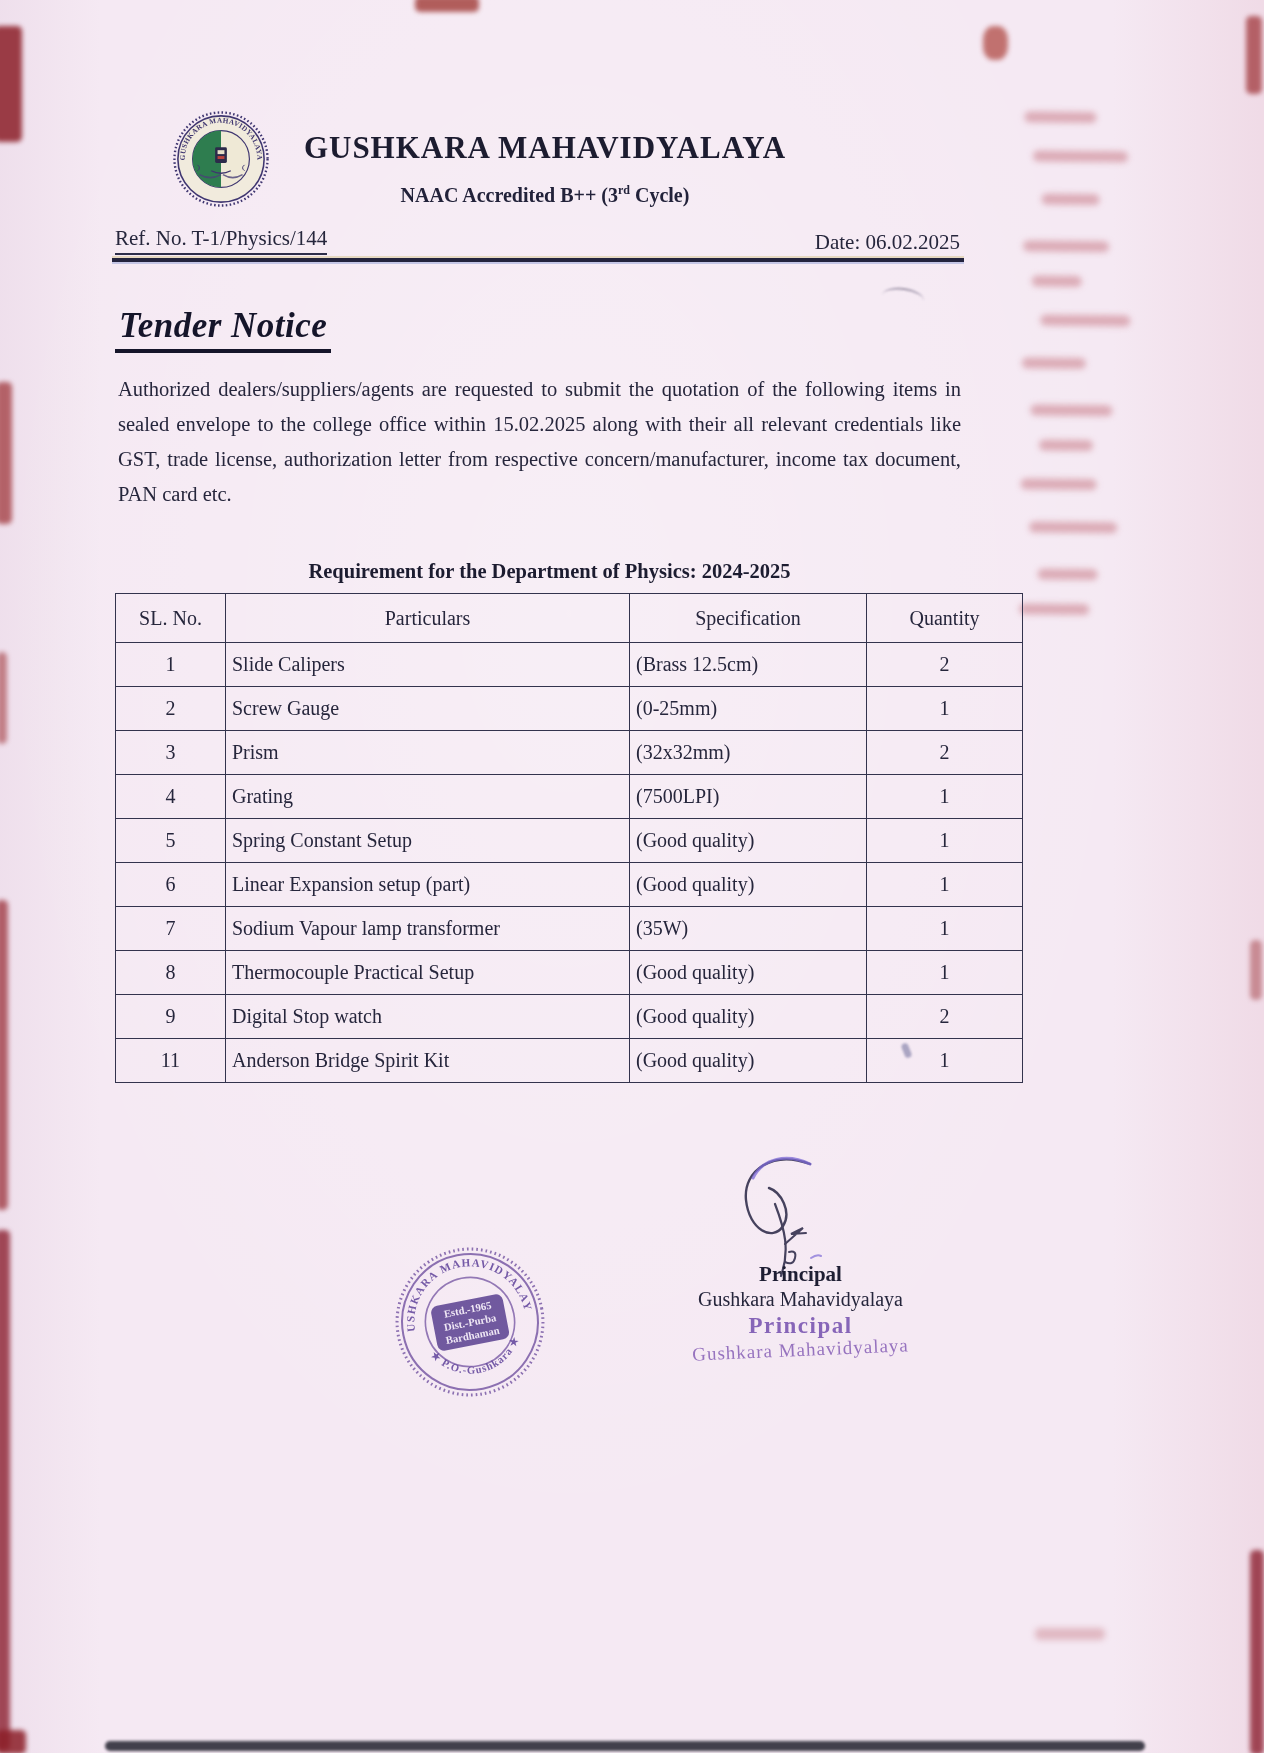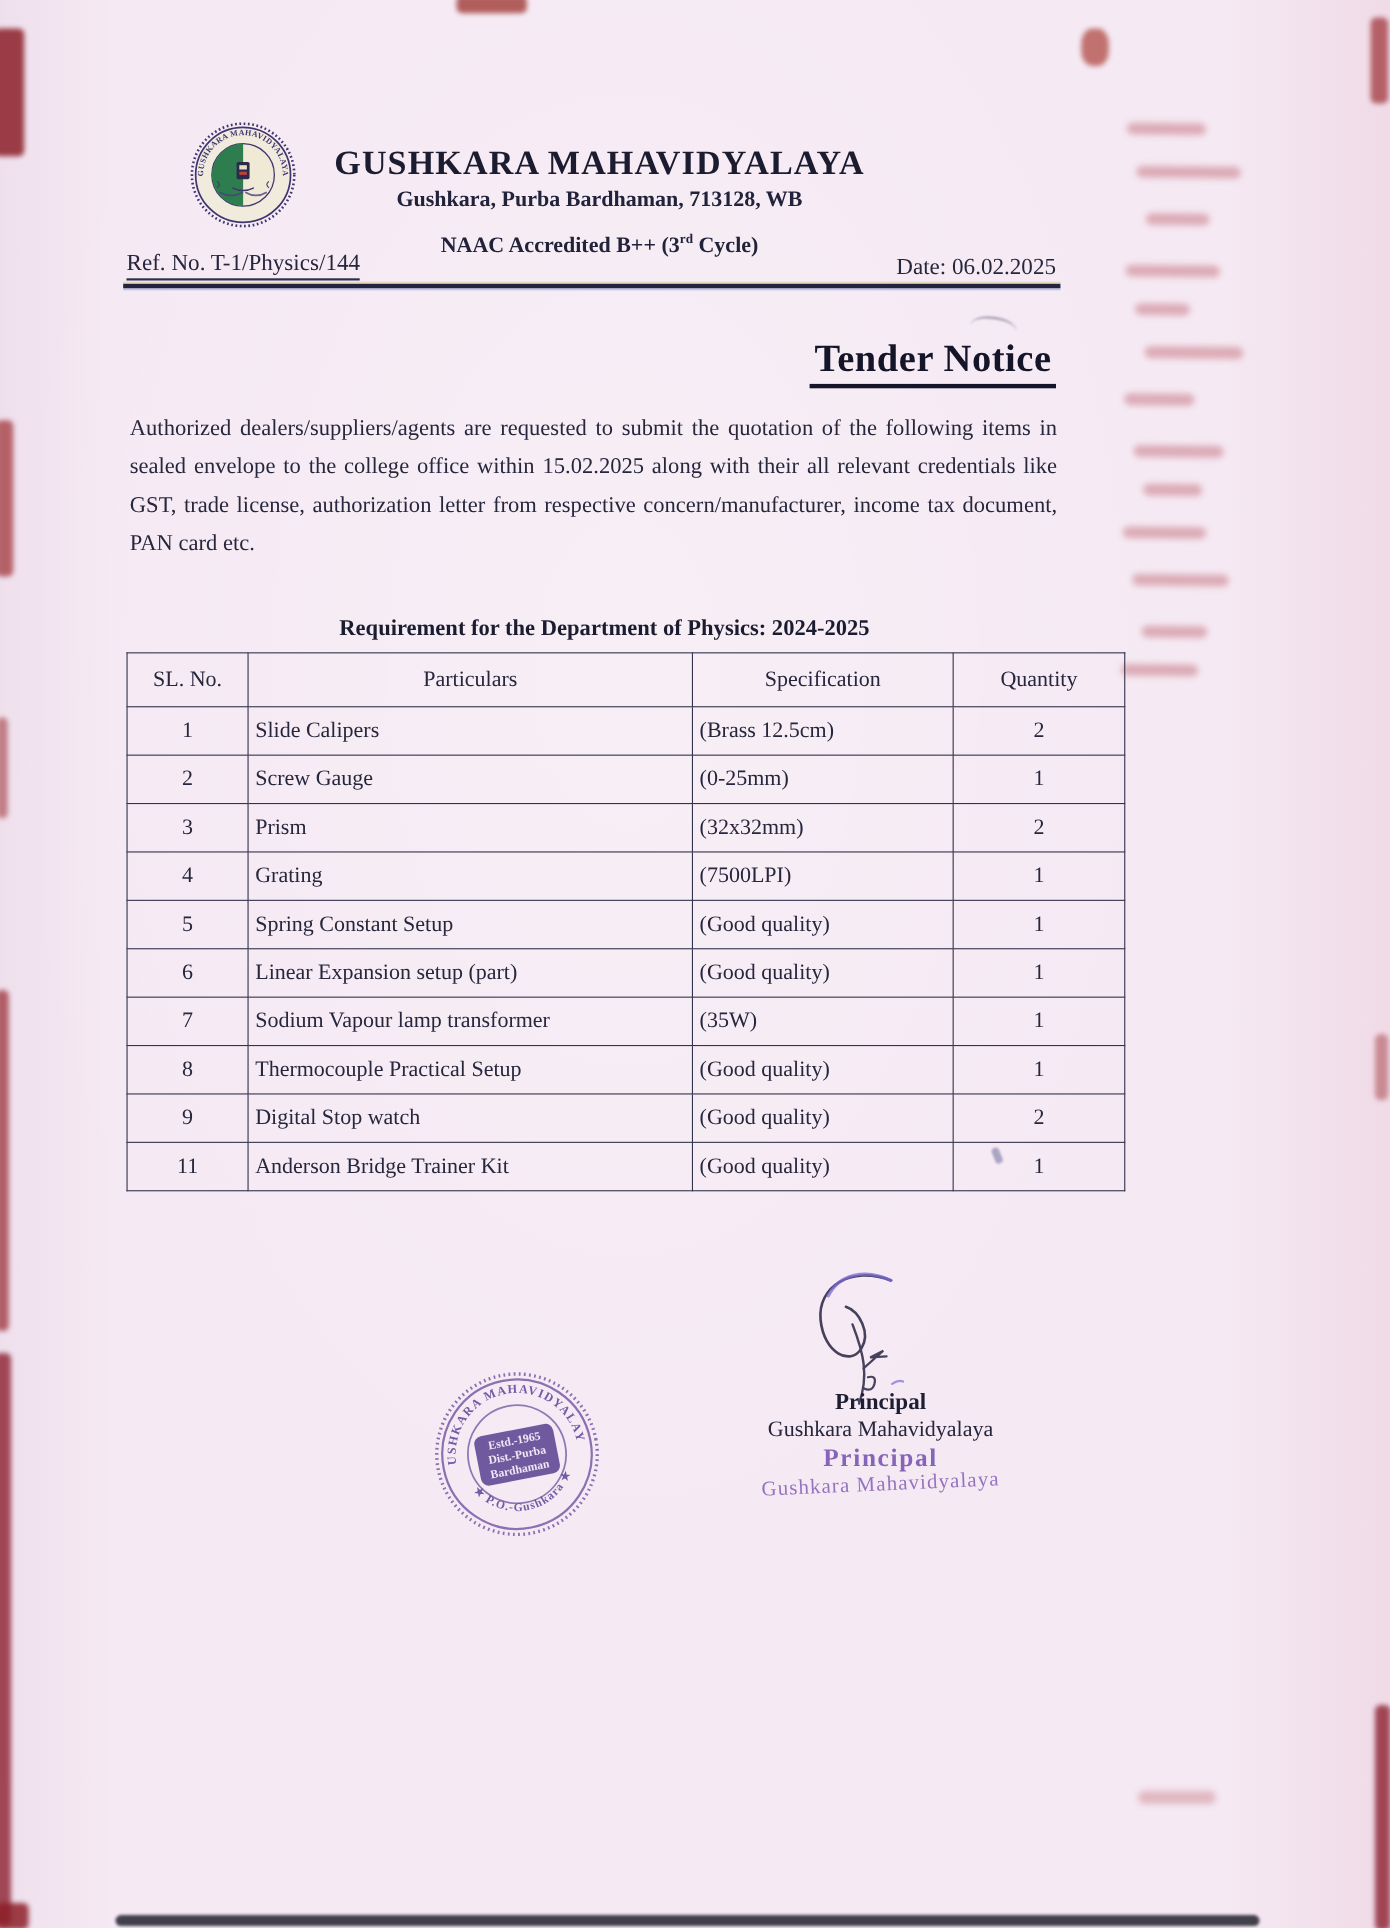--- a/index.html
+++ b/index.html
@@ -29,21 +29,21 @@
   .college-naac{margin-top:17px;font-size:20px;font-weight:bold;color:#22223a;}
   .college-naac sup{font-size:12px;}
 
   
   .refline{position:absolute;left:115px;top:226px;width:845px;display:flex;justify-content:space-between;align-items:flex-end;font-size:21px;}
   .ref-no{border-bottom:2px solid #2e2e4a;padding-bottom:2px;}
   .hrule{position:absolute;left:112px;top:258px;width:852px;height:4px;background:#23233d;
          box-shadow:0 -2px 0 rgba(190,170,60,.28), 0 2px 0 rgba(70,100,190,.28);}
 
   
-  .title-wrap{position:absolute;left:115px;top:306px;width:845px;text-align:right;}
+  .title-wrap{position:absolute;left:115px;top:306px;width:845px;text-align:left;font-style:italic;}
   .doc-title{display:inline-block;margin:0;font-size:35px;font-weight:bold;color:#15152a;
              border-bottom:4px solid #15152a;padding:0 4px 3px 4px;letter-spacing:.5px;}
 
   
   .notice-body{position:absolute;left:118px;top:372px;width:843px;margin:0;
                font-size:20.5px;line-height:35px;text-align:justify;color:#26263c;}
 
   
   .tbl-caption{position:absolute;left:115px;top:548px;width:845px;margin:12px;text-align:center;
                font-size:20.5px;font-weight:bold;color:#1c1c30;}
@@ -147,21 +147,20 @@
         <rect x="44" y="38" width="12" height="16" rx="1.5" fill="#2c2a4a"></rect>
         <rect x="46.5" y="41" width="7" height="4" fill="#e6dfc8"></rect>
         <rect x="46.5" y="47" width="7" height="3" fill="#b8433e"></rect>
         <path d="M 40 62 q 10 5 20 0" stroke="#3f3670" stroke-width="1.4" fill="none"></path>
         <path d="M 26 56 q 4 3 0 6 M 74 56 q -4 3 0 6" stroke="#3f3670" stroke-width="1" fill="none"></path>
         <path d="M 28 66 q 11 6 22 0 M 52 66 q 10 6 20 0" stroke="#4a4178" stroke-width="1.6" fill="none" opacity=".8"></path>
       </svg>
     </div>
     <div class="head-text">
       <h1 class="college-name">GUSHKARA MAHAVIDYALAYA</h1>
-      <div class="college-address">Gushkara, Purba Bardhaman, 713128, WB</div>
       <div class="college-naac"><span>NAAC Accredited B++ (3</span><sup>rd</sup><span> Cycle)</span></div>
     </div>
   </header>
 
   <div class="refline">
     <span class="ref-no">Ref. No. T-1/Physics/144</span>
     <span class="doc-date">Date: 06.02.2025</span>
   </div>
   <div class="hrule"></div>
 
@@ -231,21 +230,21 @@
           <td class="c3">1</td>
         </tr>
         <tr>
           <td class="c0">9</td>
           <td class="c1">Digital Stop watch</td>
           <td class="c2">(Good quality)</td>
           <td class="c3">2</td>
         </tr>
         <tr>
           <td class="c0">11</td>
-          <td class="c1">Anderson Bridge Trainer Kit</td>
+          <td class="c1">Anderson Bridge Spirit Kit</td>
           <td class="c2">(Good quality)</td>
           <td class="c3">1</td>
         </tr>
       </tbody>
   </table>
 
   <div class="sig-block">
     <svg class="sig-ink" viewBox="0 0 140 130">
       <g fill="none" stroke-linecap="round">
         <path d="M 95 12 C 58 -2 28 18 31 48 C 34 78 58 90 68 74 C 77 60 66 40 54 36" stroke="#46425e" stroke-width="2.4"></path>

